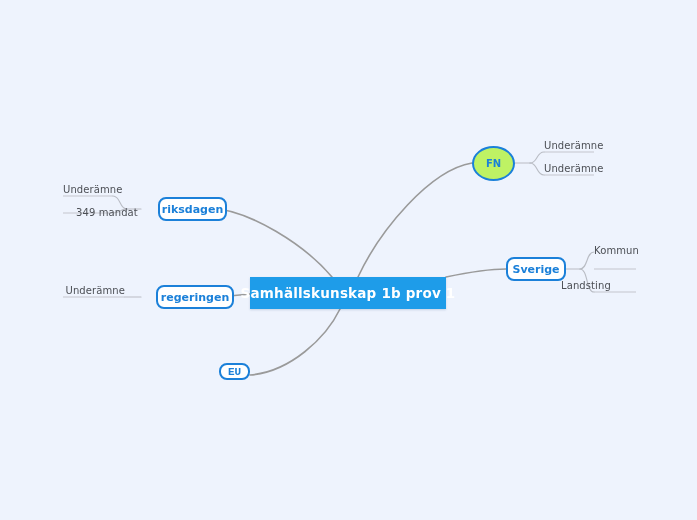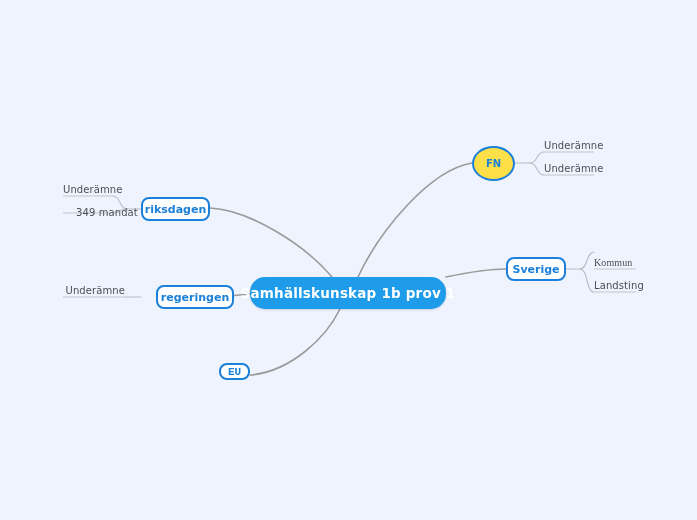--- a/index.html
+++ b/index.html
@@ -50,42 +50,42 @@
     display: flex;
     align-items: center;
     justify-content: center;
     white-space: nowrap;
   }
 
   
   .node-root {
     background: #1e9ce9;
     color: #ffffff;
-    border-radius: 15px;
+    border-radius: 0;
     font-size: 13.5px;
     font-weight: bold;
     letter-spacing: 0.2px;
     padding: 0 14px;
     box-shadow: 0 1px 2px rgba(20,60,110,0.18);
   }
 
   
   .node-branch {
     background: #ffffff;
     color: #1b80d9;
     border: 2px solid #1b80d9;
     border-radius: 8px;
     font-size: 11px;
     font-weight: bold;
     padding: 0 9px;
   }
 
   
   .node-ellipse {
-    background: #fde047;
+    background: #bef264;
     color: #1b80d9;
     border: 2px solid #1b80d9;
     border-radius: 50%;
     font-size: 10px;
     font-weight: bold;
   }
 
   
   .leaf-label {
     position: absolute;
@@ -137,36 +137,36 @@
   </div>
 
   <div class="node node-ellipse" style="left:472px; top:146px; width:43px; height:35px;">
     <span>FN</span>
   </div>
 
   <div class="node node-branch" style="left:506px; top:257px; width:60px; height:24px;text-align:right;">
     <span>Sverige</span>
   </div>
 
-  <div class="node node-branch" style="left:141px; top:197px; width:69px; height:24px;">
+  <div class="node node-branch" style="left:158px; top:197px; width:69px; height:24px;">
     <span>riksdagen</span>
   </div>
 
   <div class="node node-branch" style="left:141px; top:285px; width:78px; height:24px;margin-left:15px;">
     <span>regeringen</span>
   </div>
 
   <div class="node node-branch" style="left:219px; top:363px; width:31px; height:17px;font-family:Liberation Mono, monospace;">
     <span>EU</span>
   </div>
 
   <div class="leaf-label right" style="left:544px; top:140px;">Underämne</div>
   <div class="leaf-label right" style="left:544px; top:163px;">Underämne</div>
 
-  <div class="leaf-label right" style="left:594px; top:257px;font-family:Liberation Serif, serif;">Kommun</div>
-  <div class="leaf-label right" style="left:594px; top:280px;">Landsting</div>
+  <div class="leaf-label right" style="left:594px; top:245px;">Kommun</div>
+  <div class="leaf-label right" style="left:561px; top:280px;">Landsting</div>
 
   <div class="leaf-label left" style="left:63px; top:184px; width:50px;">Underämne</div>
   <div class="leaf-label left" style="left:76px; top:207px; width:50px;">349 mandat</div>
 
   <div class="leaf-label left" style="left:63px; top:285px; width:62px;">Underämne</div>
 
 </div>
 
 </body></html>

